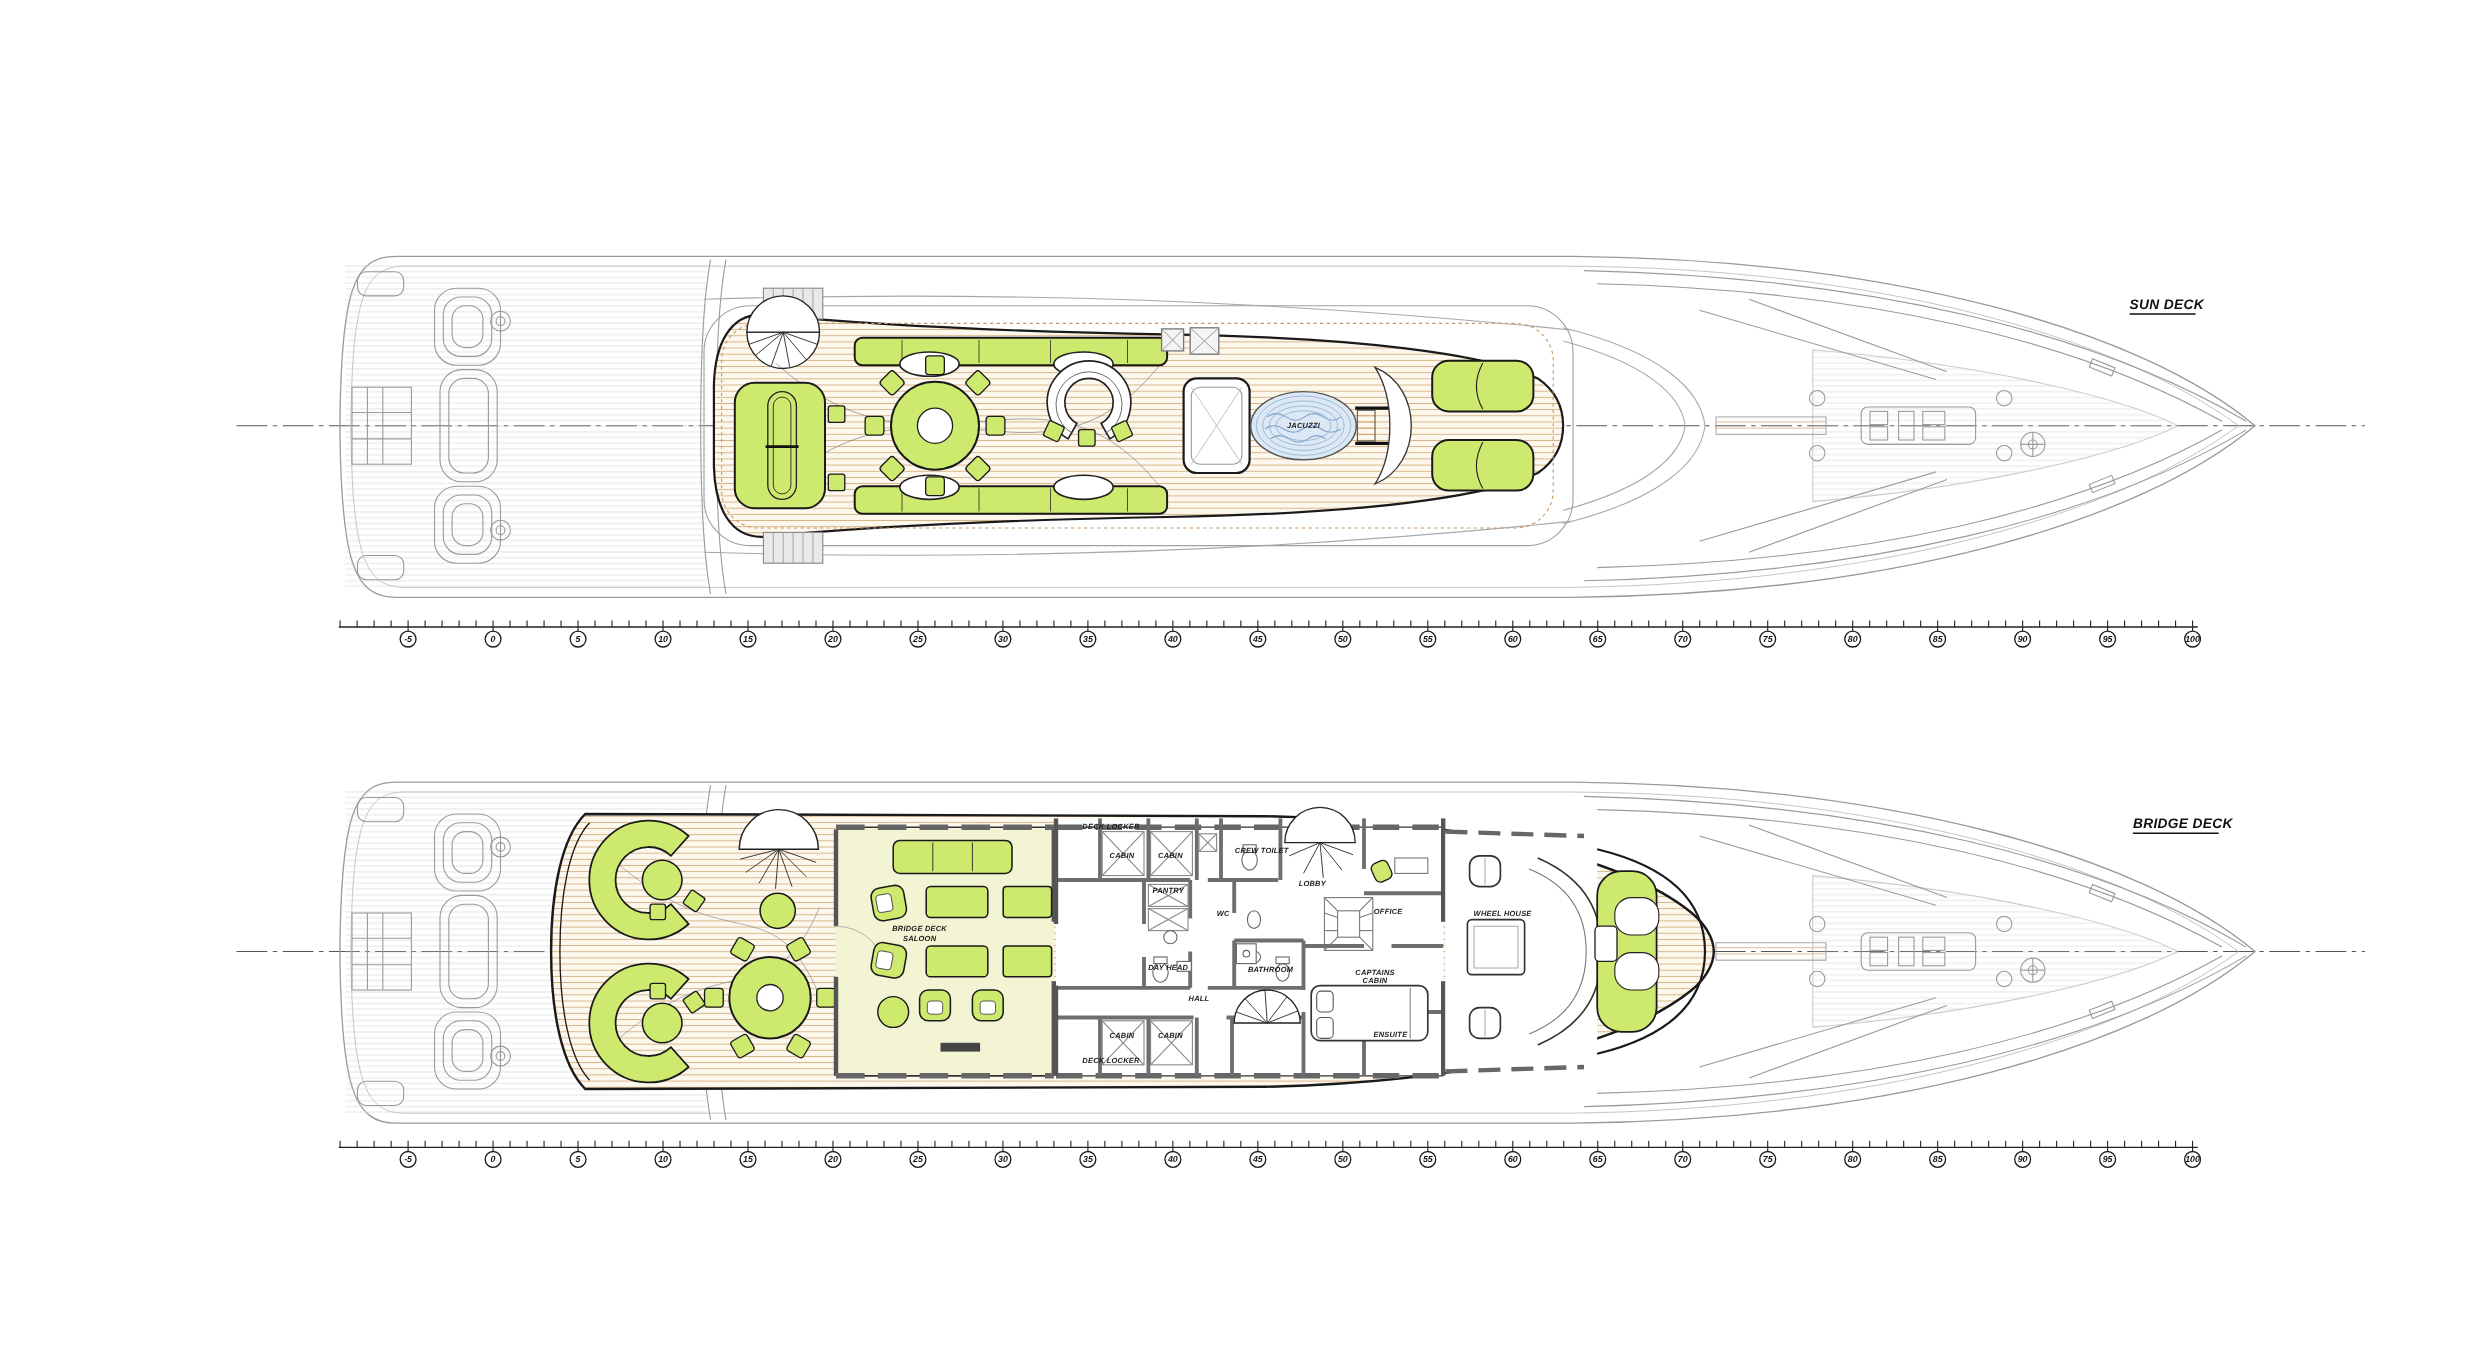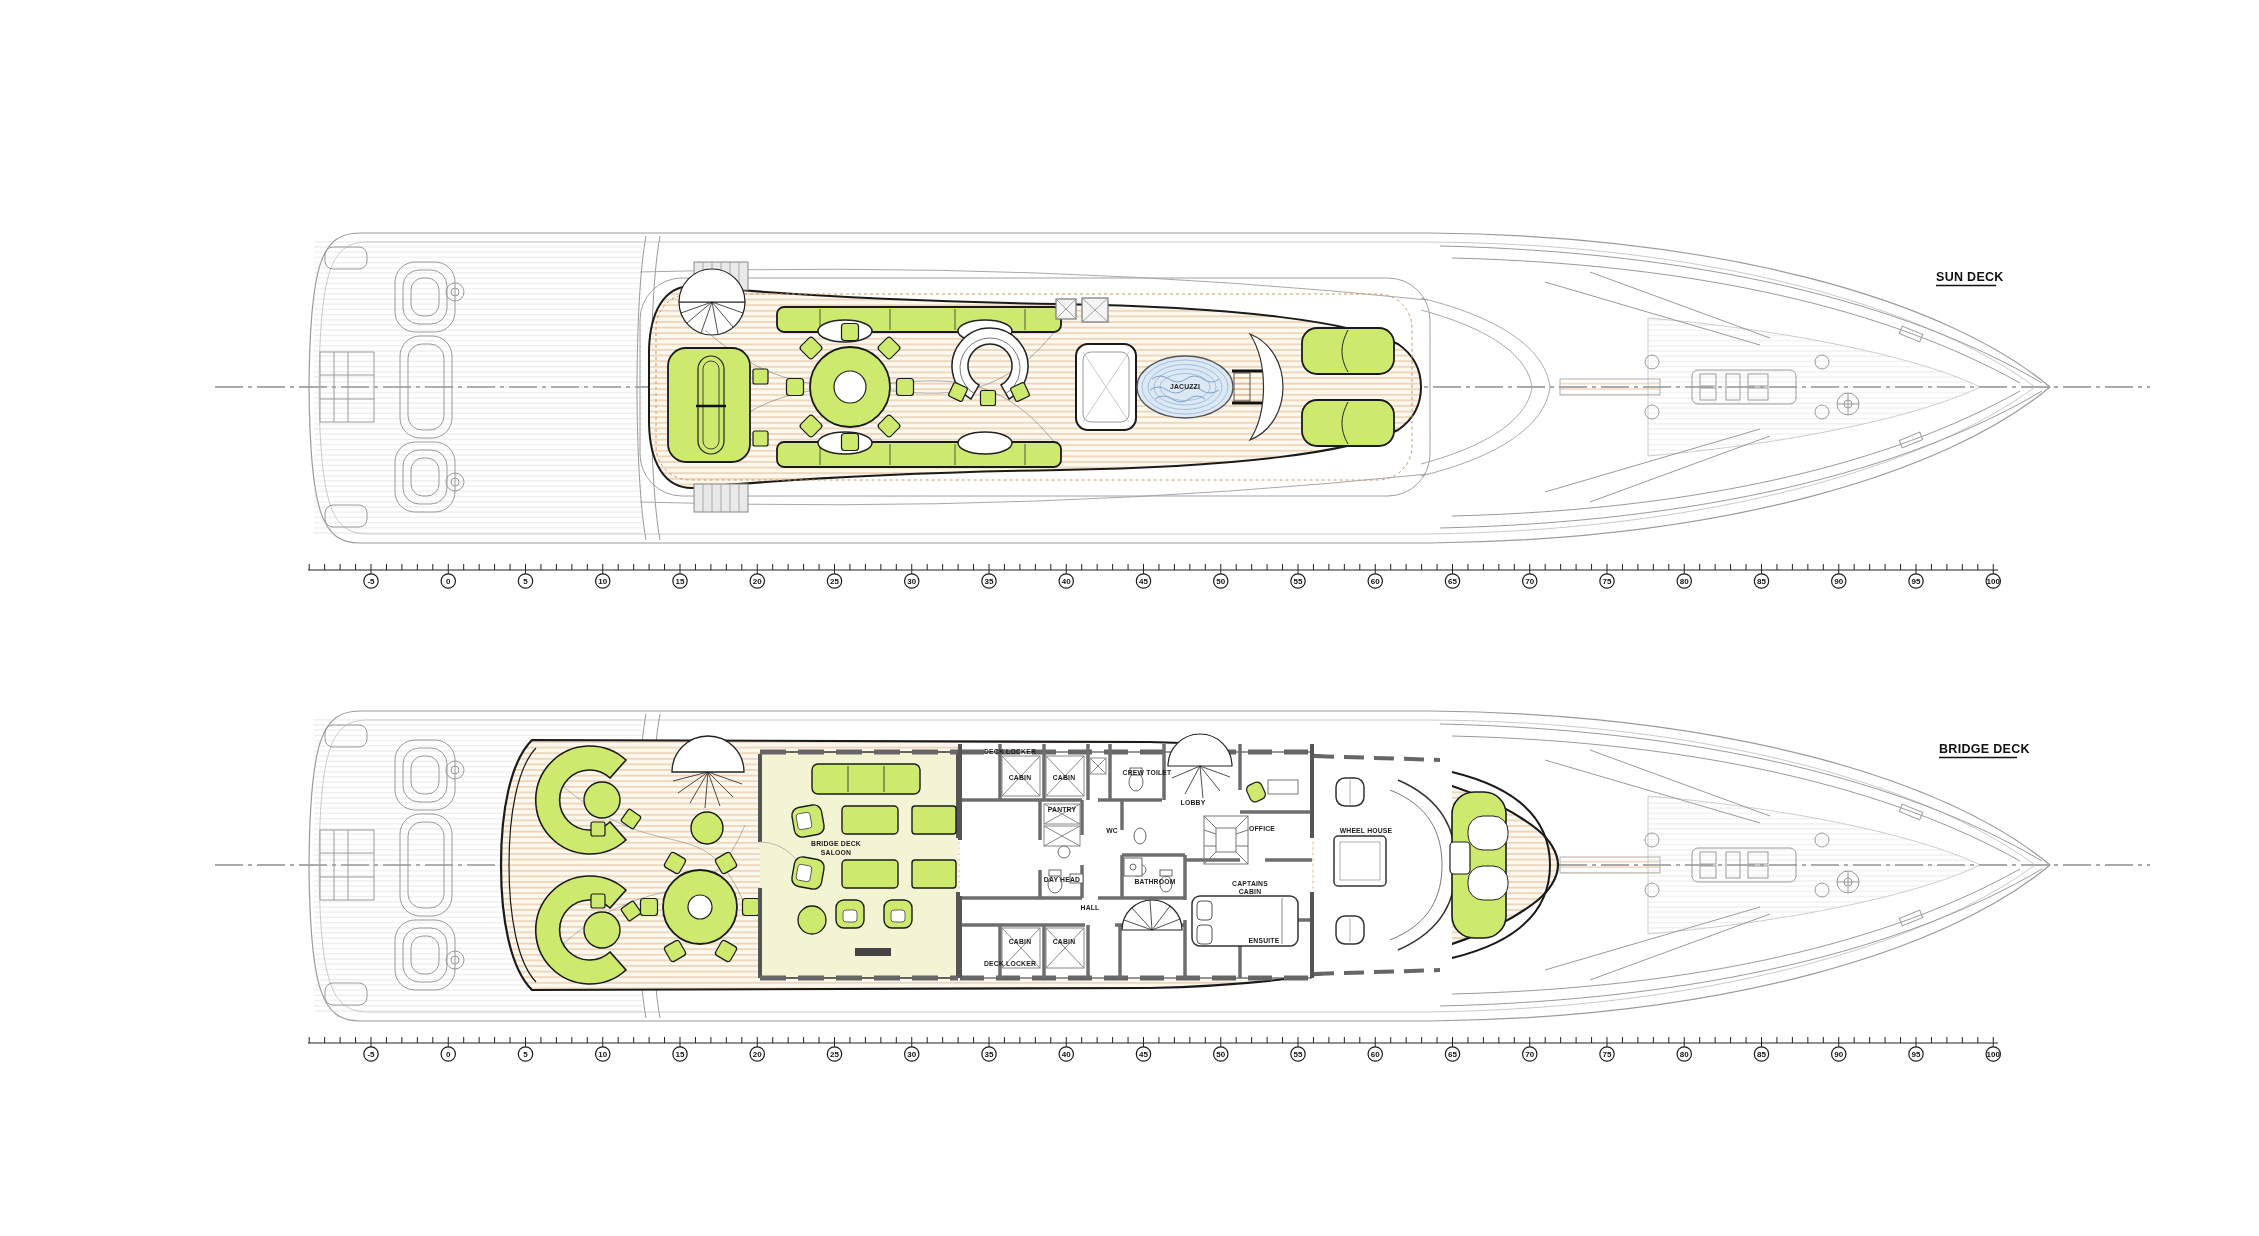--- a/index.html
+++ b/index.html
@@ -1,16 +1,16 @@
 <!DOCTYPE html>
 <html><head>
 <meta charset="utf-8">
 <style>
   html,body{margin:0;padding:0;background:#ffffff;}
-  #stage{position:relative;width:2259px;height:1236px;background:#fff;overflow:hidden;}
+  #stage{position:relative;width:2259px;height:1236px;background:#fff;overflow:hidden;font-style:italic;}
   svg{position:absolute;left:0;top:0;}
   text{font-family:"Liberation Sans",sans-serif;}
   .deck-title{font-size:12.5px;font-weight:700;fill:#111;letter-spacing:.3px;}
   .room-label{font-size:6.8px;font-weight:700;fill:#1b1b1b;text-anchor:middle;letter-spacing:.2px;}
   .frame-number{font-size:8px;font-weight:700;fill:#111;text-anchor:middle;}
 </style>
 </head>
 <body>
 
 <div id="stage">

